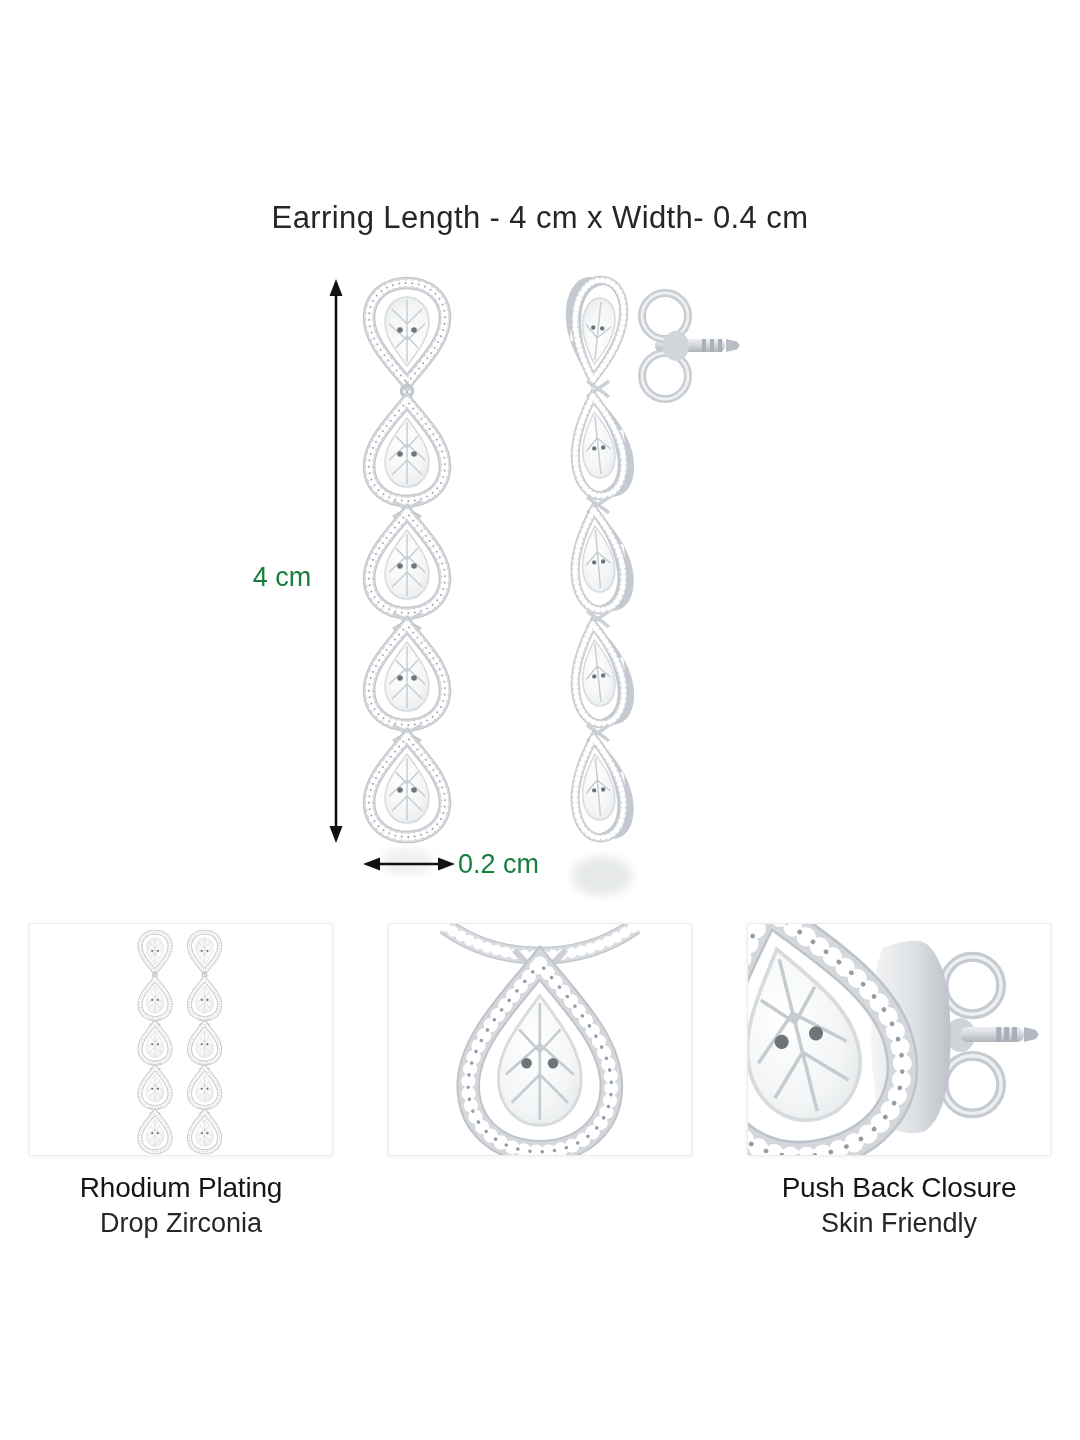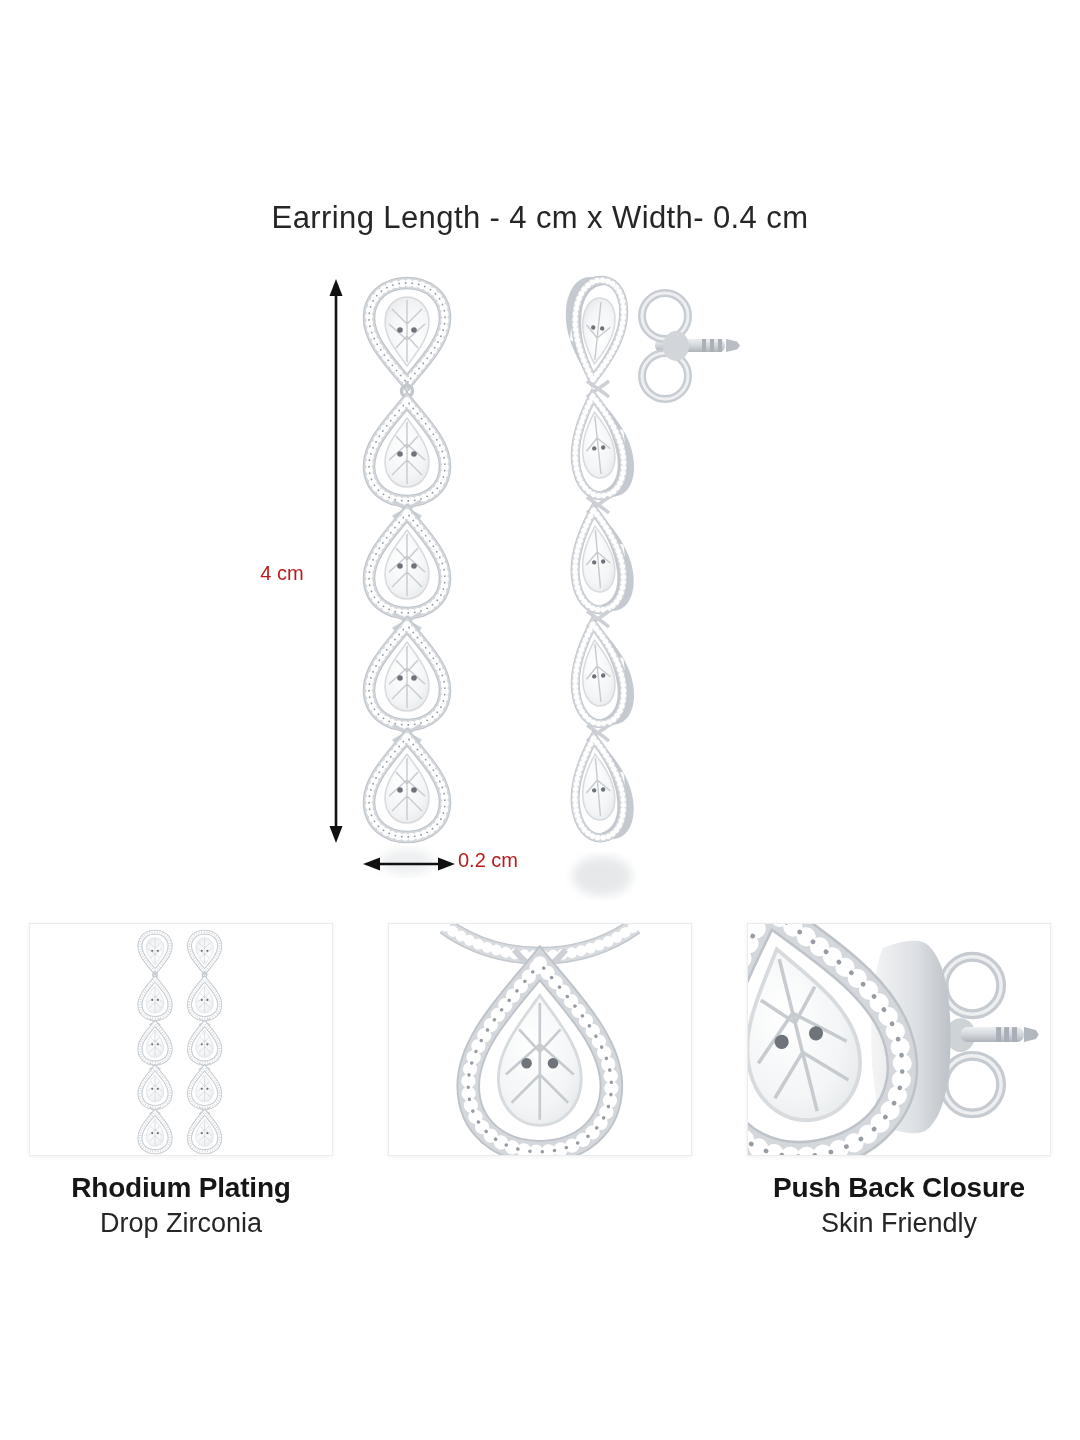--- a/index.html
+++ b/index.html
@@ -6,21 +6,21 @@
   .page {
     position:relative; width:1080px; height:1440px; background:#ffffff;
     font-family:"Liberation Sans", sans-serif; color:#1c1c1c; overflow:hidden;
   }
   
   .title {
     position:absolute; left:0; top:200px; width:1080px; text-align:center;
     font-size:31px; font-weight:400; letter-spacing:0.4px; color:#262626; margin:0;
   }
   
-  .dim-label { position:absolute; font-size:20px; color:#b91c1c; }
+  .dim-label { position:absolute; font-size:27px; color:#15803d; }
   .len-label { left:232px; top:562px; width:100px; text-align:center; }
   .wid-label { left:458px; top:849px; }
   
   .diagram { position:absolute; left:250px; top:270px; }
   
   .halo-edge  { fill:none; stroke:#bdc3c9; stroke-width:12.5; }
   .halo-band  { fill:none; stroke:#d4d8dc; stroke-width:10.5; }
   .halo-beads { fill:none; stroke:#ffffff; stroke-width:7.5; stroke-dasharray:0.1 6.4; stroke-linecap:round; }
   .halo-spark { fill:none; stroke:#969ca3; stroke-width:1.8; stroke-dasharray:0.1 6.4; stroke-dashoffset:3.2; stroke-linecap:round; }
   .stone  { fill:url(#stoneG); stroke:#d8dbde; stroke-width:1.5; }
@@ -45,21 +45,21 @@
   .feature-1 { left:29px; }
   .feature-2 { left:388px; }
   .feature-3 { left:747px; }
   .thumb {
     width:302px; height:231px; background:#ffffff;
     border:1px solid #ebecee; box-shadow:0 1px 5px rgba(0,0,0,0.06);
     overflow:hidden;
   }
   .thumb svg { display:block; width:100%; height:100%; }
   .caption { margin-top:14px; text-align:center; }
-  .cap-title { font-size:28px; font-weight:700; line-height:36px; color:#161616; letter-spacing:-0.2px; }
+  .cap-title { font-size:28px; font-weight:400; line-height:36px; color:#161616; letter-spacing:-0.2px; }
   .cap-sub   { font-size:27px; font-weight:400; line-height:34px; color:#262626; }
 </style>
 </head>
 <body>
 
 <svg width="0" height="0" style="position:absolute" aria-hidden="true">
   <defs>
     <radialGradient id="stoneG" cx="42%" cy="38%" r="70%">
       <stop offset="0%" stop-color="#ffffff"></stop>
       <stop offset="70%" stop-color="#f3f5f6"></stop>

